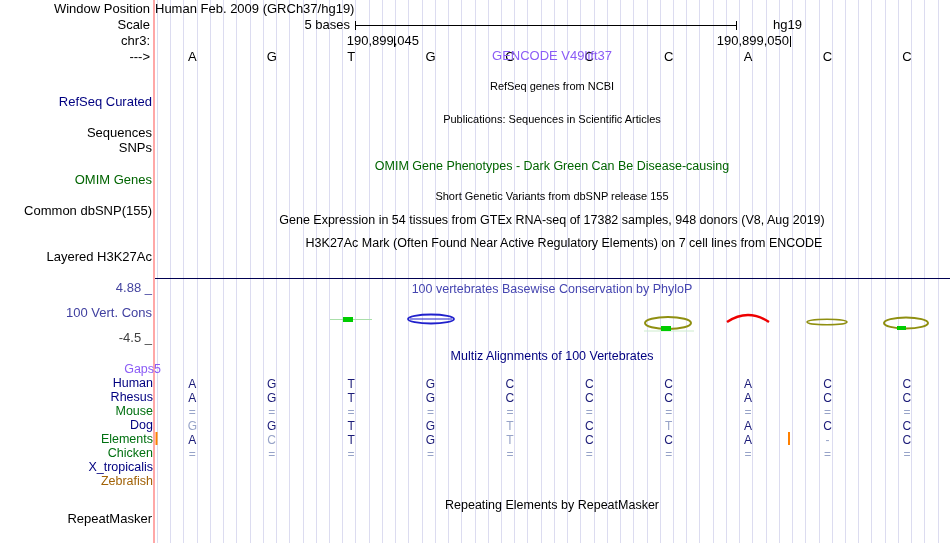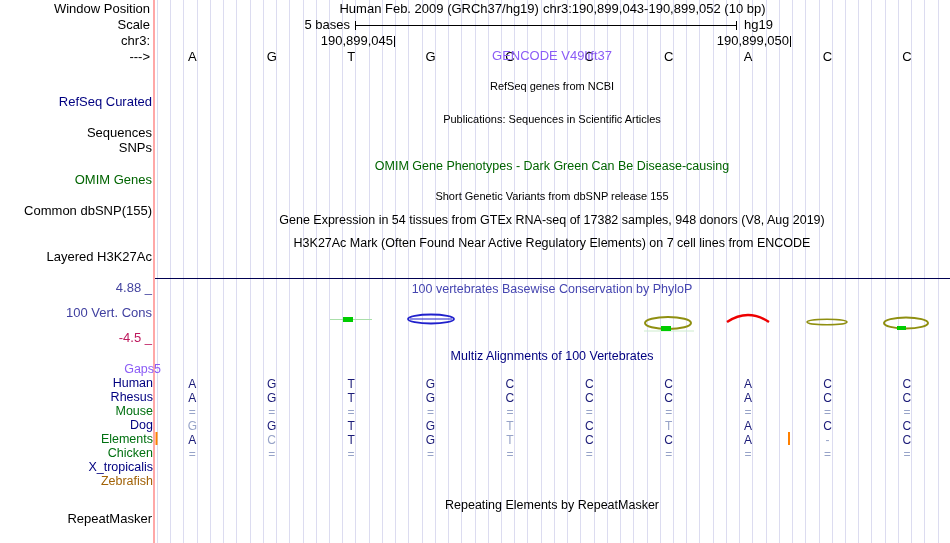--- a/index.html
+++ b/index.html
@@ -3,21 +3,21 @@
 <meta charset="utf-8">
 <style>
   html,body{margin:0;padding:0;background:#fff;}
   #canvas{position:relative;width:950px;height:543px;background:#fff;overflow:hidden;
           font-family:"Liberation Sans",sans-serif;color:#000;}
   #grid{position:absolute;left:157px;top:0;width:792px;height:543px;
         background:repeating-linear-gradient(to right,#dcdcf0 0,#dcdcf0 1px,transparent 1px,transparent 13.23px);}
   #guide{position:absolute;left:153px;top:0;width:2px;height:543px;background:#ffa8a8;}
   .lbl{position:absolute;white-space:nowrap;font-size:13px;text-align:right;}
   .ctr{position:absolute;white-space:nowrap;transform:translateX(-50%);left:552px;}
-  #title{position:absolute;left:155px;top:1px;width:795px;display:flex;justify-content:center;gap:4px;font-size:13px;white-space:nowrap;}
+  #title{position:absolute;left:155px;top:1px;width:795px;display:flex;gap:20px;font-size:13px;white-space:nowrap;}
   .hline{position:absolute;background:#000;}
   .tick{position:absolute;background:#000;width:1px;}
   #divider{position:absolute;left:155px;top:278px;width:795px;height:1px;background:#000050;}
   .cell{position:absolute;width:26px;text-align:center;font-size:12px;white-space:nowrap;}
   .base{position:absolute;width:26px;text-align:center;font-size:13px;color:#000;}
   svg#glyphs{position:absolute;left:0;top:0;pointer-events:none;}
 </style>
 </head>
 <body>
 
@@ -26,30 +26,29 @@
   <div id="guide"></div>
   <div id="divider"></div>
 
   <div class="lbl" style="top:1px;right:800px">Window Position</div>
   <div class="lbl" style="top:17px;right:800px">Scale</div>
   <div class="lbl" style="top:33px;right:800px">chr3:</div>
   <div class="lbl" style="top:49px;right:800px">---&gt;</div>
 
   <div id="title">
     <span>Human Feb. 2009 (GRCh37/hg19)</span>
-    <span>chr3:190,899,043-190,899,052 (10 bp)</span>
   </div>
 
   <div class="lbl" style="top:17px;right:600px">5 bases</div>
   <div class="hline" style="left:355px;top:25px;width:382px;height:1px"></div>
   <div class="tick" style="left:355px;top:21px;height:9px"></div>
   <div class="tick" style="left:736px;top:21px;height:9px"></div>
-  <div class="lbl" style="top:17px;left:744px;text-align:center">hg19</div>
+  <div class="lbl" style="top:17px;left:773px;text-align:center">hg19</div>
 
-  <div class="lbl" style="top:33px;right:557px">190,899,045</div>
+  <div class="lbl" style="top:33px;right:531px">190,899,045</div>
   <div class="tick" style="left:394px;top:36px;height:11px"></div>
   <div class="lbl" style="top:33px;right:161px">190,899,050</div>
   <div class="tick" style="left:790px;top:36px;height:11px"></div>
 
   <div id="seq">
       <div class="base" style="left: 179.318px; top: 49px;">A</div>
       <div class="base" style="left: 258.718px; top: 49px;">G</div>
       <div class="base" style="left: 338.118px; top: 49px;">T</div>
       <div class="base" style="left: 417.518px; top: 49px;">G</div>
       <div class="base" style="left: 496.918px; top: 49px;">C</div>
@@ -59,35 +58,35 @@
       <div class="base" style="left: 814.518px; top: 49px;">C</div>
       <div class="base" style="left: 893.918px; top: 49px;">C</div>
     </div>
   <div id="titles">
       <div class="ctr" style="top: 48px; color: #8b5cf6; font-size: 13px;">GENCODE V49lift37</div>
       <div class="ctr" style="top: 80px; color: rgb(0, 0, 0); font-size: 11px;">RefSeq genes from NCBI</div>
       <div class="ctr" style="top: 113px; color: rgb(0, 0, 0); font-size: 11px;">Publications: Sequences in Scientific Articles</div>
       <div class="ctr" style="top: 159px; color: rgb(0, 100, 0); font-size: 12.5px;">OMIM Gene Phenotypes - Dark Green Can Be Disease-causing</div>
       <div class="ctr" style="top: 190px; color: rgb(0, 0, 0); font-size: 11px;">Short Genetic Variants from dbSNP release 155</div>
       <div class="ctr" style="top: 213px; color: rgb(0, 0, 0); font-size: 12.5px;">Gene Expression in 54 tissues from GTEx RNA-seq of 17382 samples, 948 donors (V8, Aug 2019)</div>
-      <div class="ctr" style="top: 236px; color: rgb(0, 0, 0); font-size: 12.5px;">H3K27Ac Mark (Often Found Near Active Regulatory Elements) on 7 cell lines from ENCODE</div>
+      <div class="ctr" style="top: 236px; color: rgb(0, 0, 0); font-size: 12.5px; margin-left: 12px;">H3K27Ac Mark (Often Found Near Active Regulatory Elements) on 7 cell lines from ENCODE</div>
       <div class="ctr" style="top: 282px; color: rgb(69, 69, 176); font-size: 12.5px;">100 vertebrates Basewise Conservation by PhyloP</div>
       <div class="ctr" style="top: 349px; color: rgb(0, 0, 128); font-size: 12.5px;">Multiz Alignments of 100 Vertebrates</div>
       <div class="ctr" style="top: 498px; color: rgb(0, 0, 0); font-size: 12.5px;">Repeating Elements by RepeatMasker</div>
     </div>
   <div id="labels">
       <div class="lbl" style="top: 94px; right: 798px; color: rgb(0, 0, 128);">RefSeq Curated</div>
       <div class="lbl" style="top: 125px; right: 798px; color: rgb(0, 0, 0);">Sequences</div>
       <div class="lbl" style="top: 140px; right: 798px; color: rgb(0, 0, 0);">SNPs</div>
       <div class="lbl" style="top: 172px; right: 798px; color: rgb(0, 100, 0);">OMIM Genes</div>
       <div class="lbl" style="top: 203px; right: 798px; color: rgb(0, 0, 0);">Common dbSNP(155)</div>
       <div class="lbl" style="top: 249px; right: 798px; color: rgb(0, 0, 0);">Layered H3K27Ac</div>
       <div class="lbl" style="top: 280px; right: 798px; color: rgb(69, 69, 160); margin-left: 24px;">4.88 _</div>
       <div class="lbl" style="top: 305px; right: 798px; color: rgb(64, 64, 160);">100 Vert. Cons</div>
-      <div class="lbl" style="top: 330px; right: 798px; color: #be185d;">-4.5 _</div>
+      <div class="lbl" style="top: 330px; right: 798px; color: #404040;">-4.5 _</div>
       <div class="lbl" style="top: 511px; right: 798px; color: rgb(0, 0, 0);">RepeatMasker</div>
     </div>
   <div id="multiz">
       <div class="lbl" style="top: 362px; right: 789px; color: #8b5cf6; font-size: 12.5px;">Gaps5</div>
       <div class="lbl" style="top: 376px; right: 797px; color: rgb(0, 0, 128); font-size: 12.5px;">Human</div>
       <div class="cell" style="left: 179.318px; top: 377px; color: rgb(27, 27, 120);">A</div>
       <div class="cell" style="left: 258.718px; top: 377px; color: rgb(27, 27, 120);">G</div>
       <div class="cell" style="left: 338.118px; top: 377px; color: rgb(27, 27, 120);">T</div>
       <div class="cell" style="left: 417.518px; top: 377px; color: rgb(27, 27, 120);">G</div>
       <div class="cell" style="left: 496.918px; top: 377px; color: rgb(27, 27, 120);">C</div>

